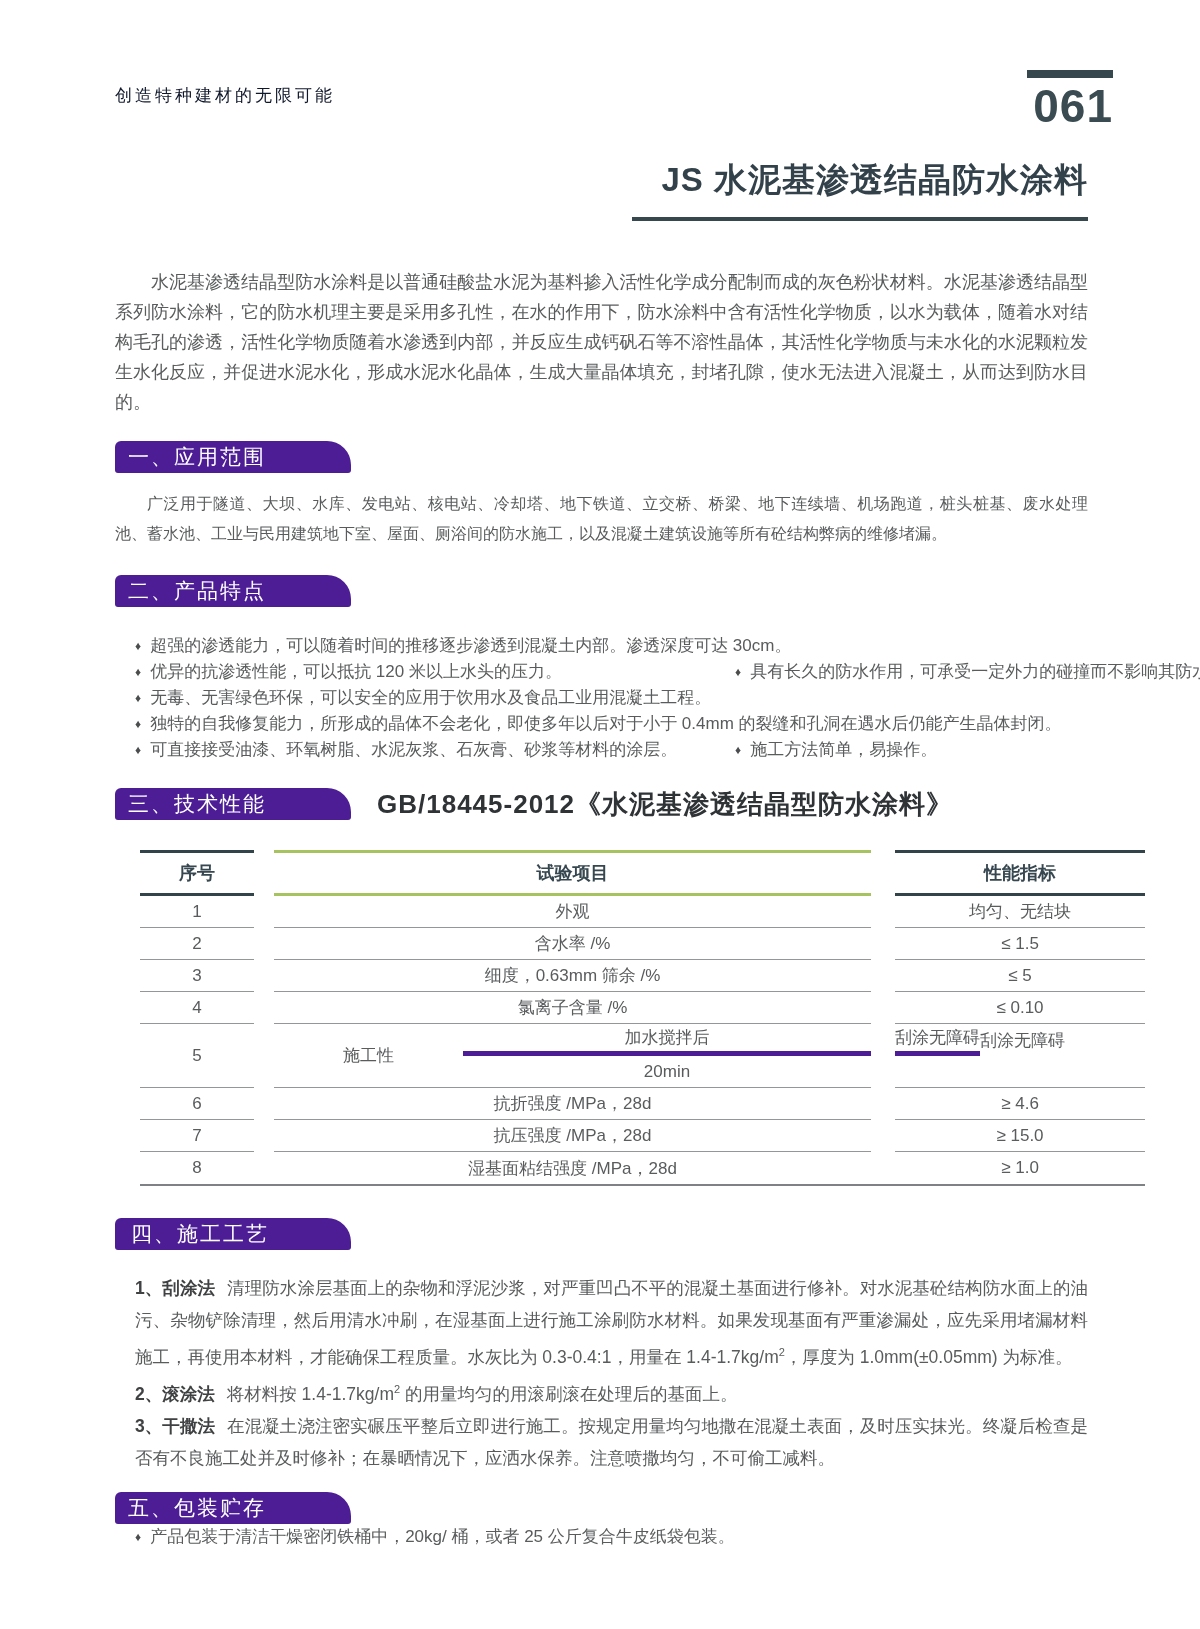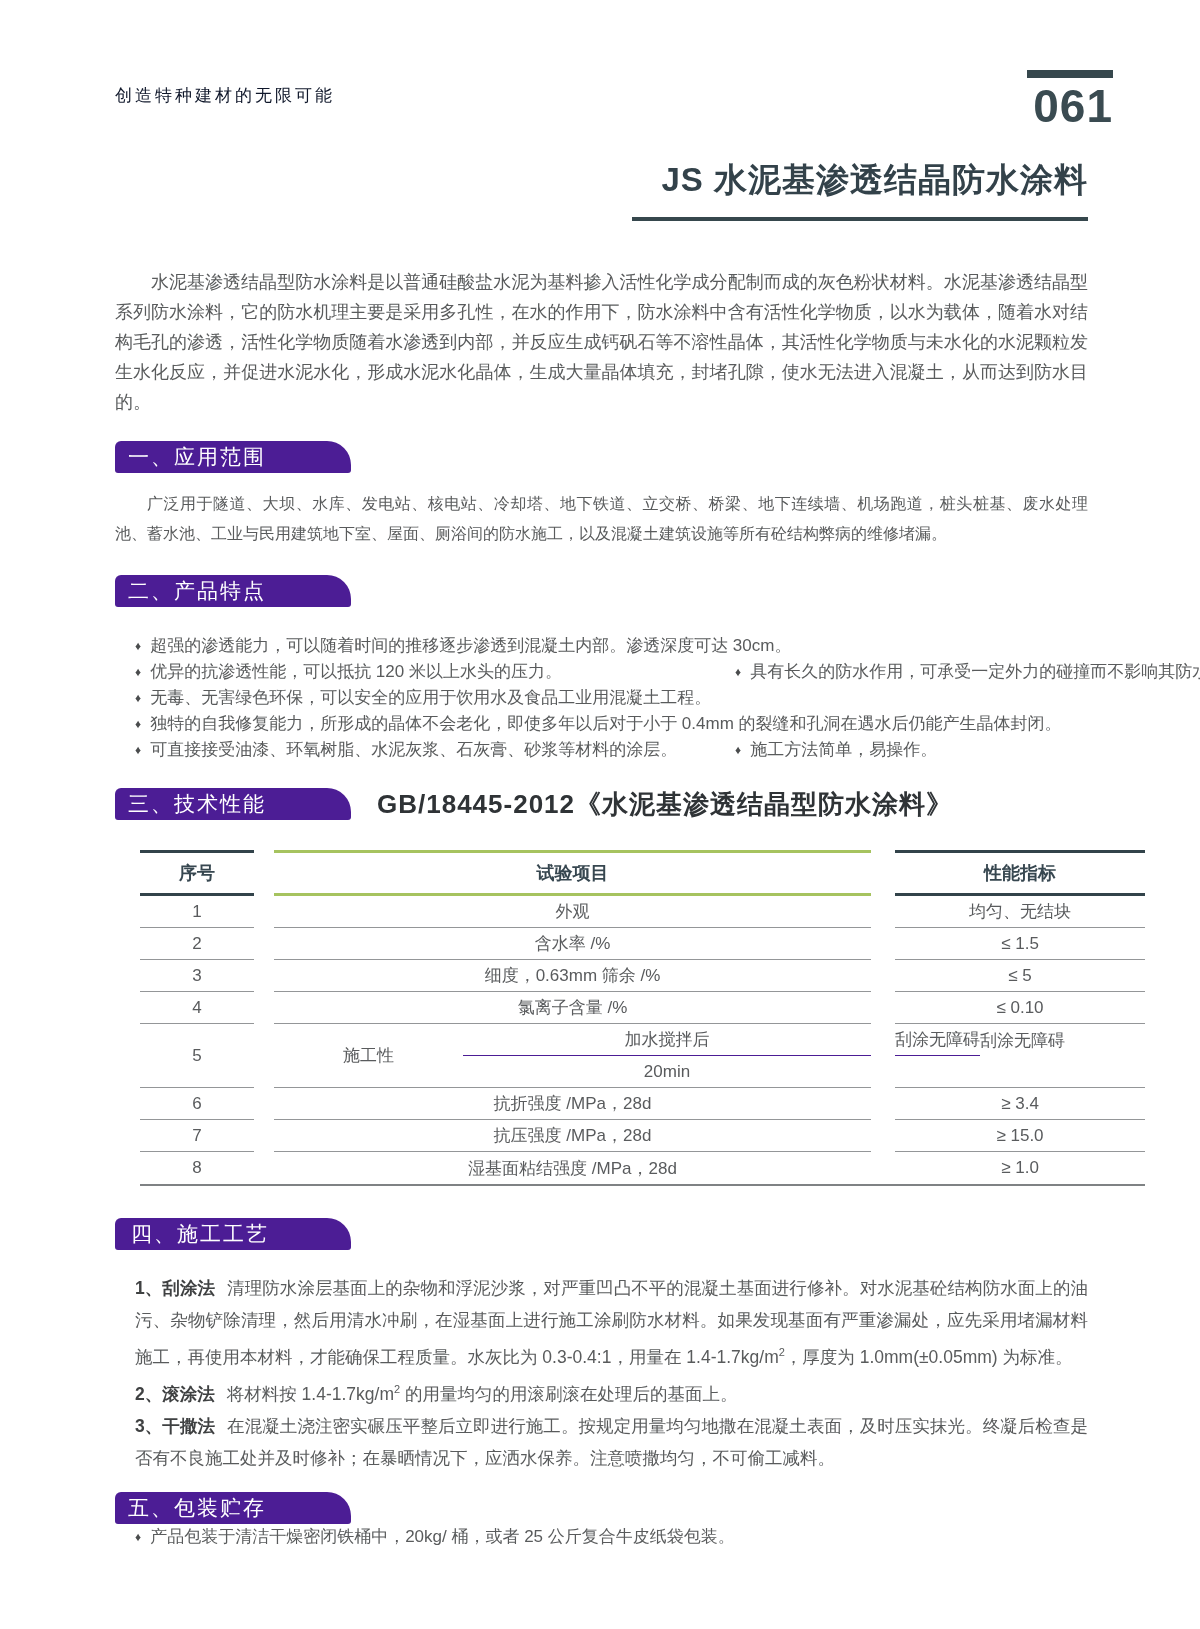--- a/index.html
+++ b/index.html
@@ -56,21 +56,21 @@
   .thead .c1, .thead .c3 { border-top:3px solid #32434a; border-bottom:3px solid #32434a; }
   .thead .c2 { border-top:3px solid #a6c35f; border-bottom:3px solid #a6c35f; }
   .trow.data .c1, .trow.data .c2, .trow.data .c3 { height:32px; border-bottom:1px solid #949698; }
   .trow.data.last .c1, .trow.data.last .c2, .trow.data.last .c3 { border-bottom:none; }
   .trow.r5 .c1, .trow.r5 .c2, .trow.r5 .c3 { height:64px; border-bottom:1px solid #949698; }
   .c2.split { display:flex; align-items:stretch; justify-content:flex-start; }
   .sub-label { width:189px; }
   .sub-right { flex:1; display:flex; flex-direction:column; }
   .col { display:flex; flex-direction:row; align-items:stretch; justify-content:flex-start; }
   .sub-cell { height:32px; }
-  .sub-cell.divided { border-bottom:1px solid #4c1d95; }
+  .sub-cell.divided { border-bottom:5px solid #4c1d95; }
   .t-bottom { height:0; border-top:2px solid #7f8284; }
 
   
   .s4-bar { margin-top:32px;padding-left:16px; }
   .methods { margin-top:22px; margin-left:20px; }
   .method-p { font-size:17.5px; line-height:32px; text-align:justify; }
   .method-label { font-weight:bold; color:#3f4142; margin-right:12px; }
   sup { font-size:11px; }
 
   
@@ -177,21 +177,21 @@
         <div class="tc sub-cell divided">刮涂无障碍</div>
         <div class="tc sub-cell">刮涂无障碍</div>
       </div>
     </div>
 
     <div class="trow data">
       <div class="tc c1">6</div>
         <div class="g1"></div>
       <div class="tc c2">抗折强度 /MPa，28d</div>
         <div class="g2"></div>
-      <div class="tc c3">≥ 3.4</div>
+      <div class="tc c3">≥ 4.6</div>
     </div>
     <div class="trow data">
       <div class="tc c1">7</div>
         <div class="g1"></div>
       <div class="tc c2">抗压强度 /MPa，28d</div>
         <div class="g2"></div>
       <div class="tc c3">≥ 15.0</div>
     </div>
     <div class="trow data last">
       <div class="tc c1">8</div>

